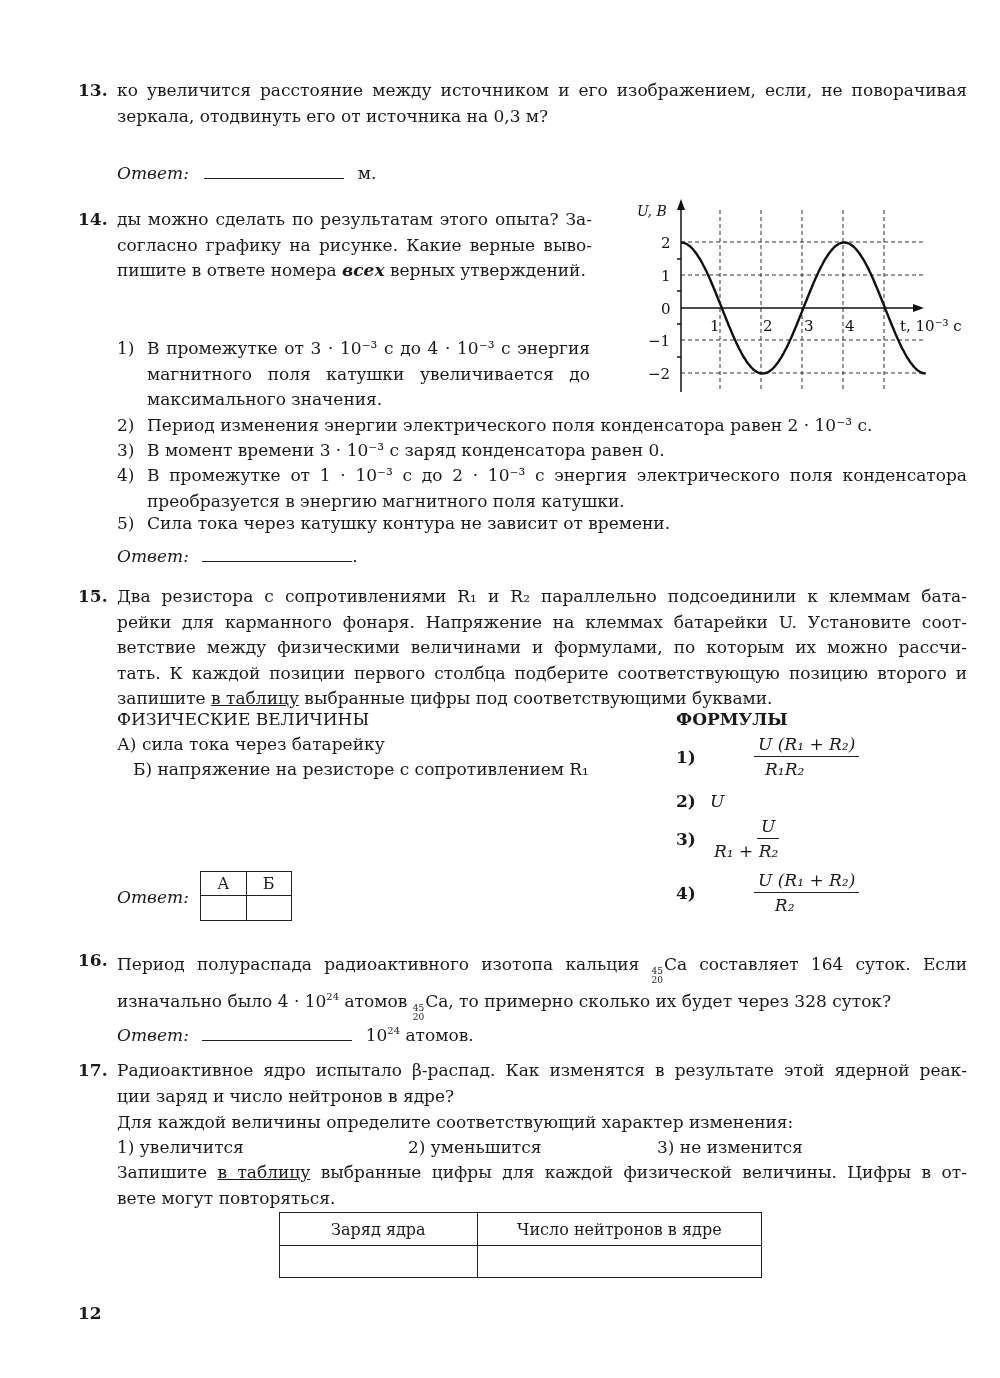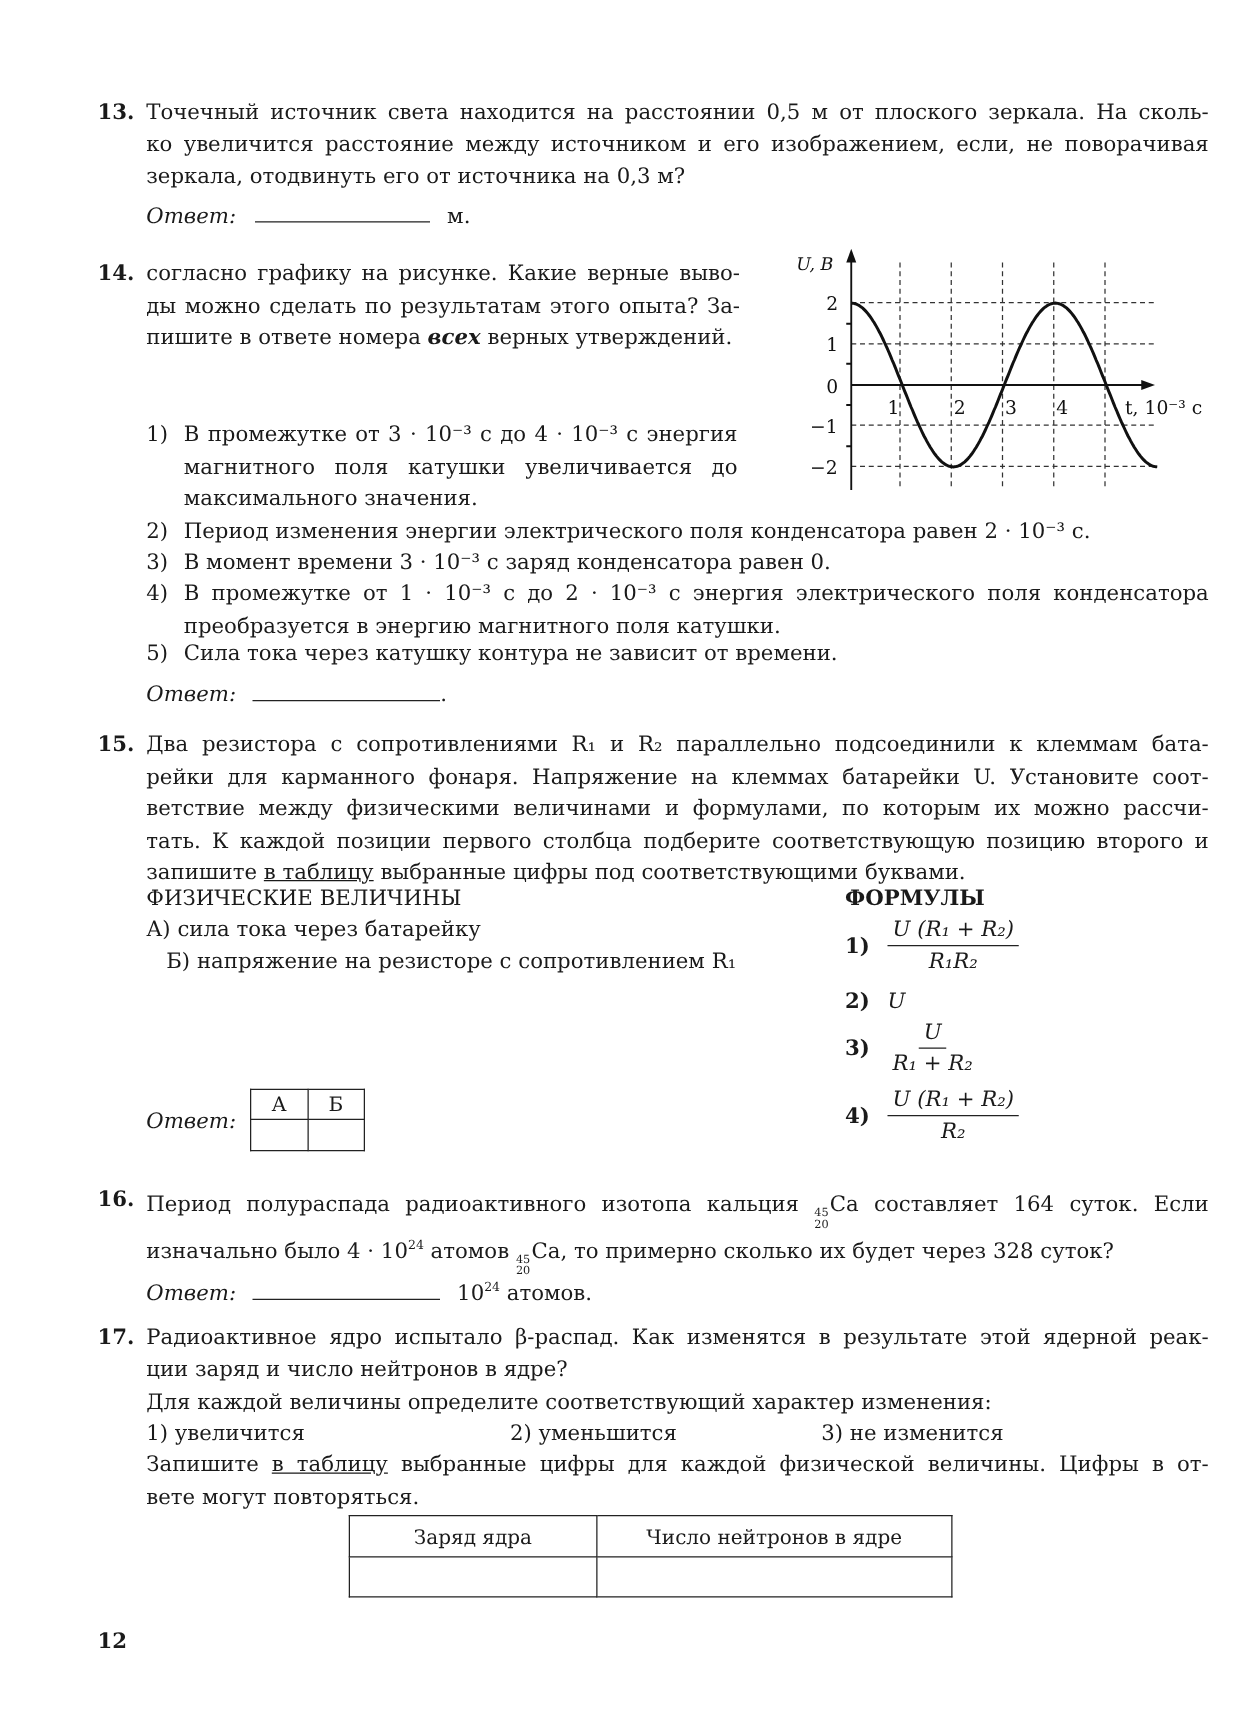--- a/index.html
+++ b/index.html
@@ -13,44 +13,43 @@
   .ans-label { font-style: italic; }
   .blank { display: inline-block; border-bottom: 1px solid #222; vertical-align: baseline; height: 14px; }
   sup { font-size: 10px; vertical-align: 7px; line-height: 0; }
   .iso { display: inline-flex; flex-direction: column; font-size: 9px; line-height: 9px; vertical-align: -4px; margin-right: 1px; text-align: right; }
   .item { position: absolute; line-height: 25.5px; font-size: 17px; }
   .u { text-decoration: underline; }
   .bi { font-weight: bold; font-style: italic; }
   table.grid { border-collapse: collapse; position: absolute; }
   table.grid td { border: 1.5px solid #222; text-align: center; font-size: 16px; padding: 0; }
   .frac { display: inline-flex; flex-direction: column; align-items: center; vertical-align: middle; font-style: italic; font-size: 17px; }
-  .frac .n { padding: 0 4px 2px; border-bottom: 1.5px solid #222; }
+  .frac .n { padding: 0 4px 2px; border-bottom: 1.5px solid #222; margin-left: 44px; }
   .frac .d { padding: 2px 4px 0; }
   .f-item { position: absolute; left: 676px; font-size: 17px; display: flex; align-items: center; }
   .f-item .lbl { width: 34px; font-weight: bold; }
 </style>
 </head>
 <body>
 
 <div class="num" style="top:80px;">13.</div>
 <div class="para" style="top:78px;">
-  <span class="just">Точечный источник света находится на расстоянии 0,5 м от плоского зеркала. На сколь-</span>
   <span class="just">ко увеличится расстояние между источником и его изображением, если, не поворачивая</span>
   <span class="line">зеркала, отодвинуть его от источника на 0,3 м?</span>
 </div>
 <div class="abs" style="left:117px; top:163px; font-size:17px;">
   <span class="ans-label">Ответ:</span>
   <span class="blank" style="width:140px; margin-left:10px;"></span>
   <span style="margin-left:8px;">м.</span>
 </div>
 
 <div class="num" style="top:209px;">14.</div>
 <div class="para" style="top:207px; width:475px;">
+  <span class="just">ды можно сделать по результатам этого опыта? За-</span>
   <span class="just">согласно графику на рисунке. Какие верные выво-</span>
-  <span class="just">ды можно сделать по результатам этого опыта? За-</span>
   <span class="line"><span>пишите в ответе номера </span><span class="bi">всех</span><span> верных утверждений.</span></span>
 </div>
 
 <div class="item" style="left:117px; top:336px;">1)</div>
 <div class="item" style="left:147px; top:336px; width:443px;">
   <span class="just">В промежутке от 3 · 10⁻³ с до 4 · 10⁻³ с энергия</span>
   <span class="just">магнитного поля катушки увеличивается до</span>
   <span class="line">максимального значения.</span>
 </div>
 

